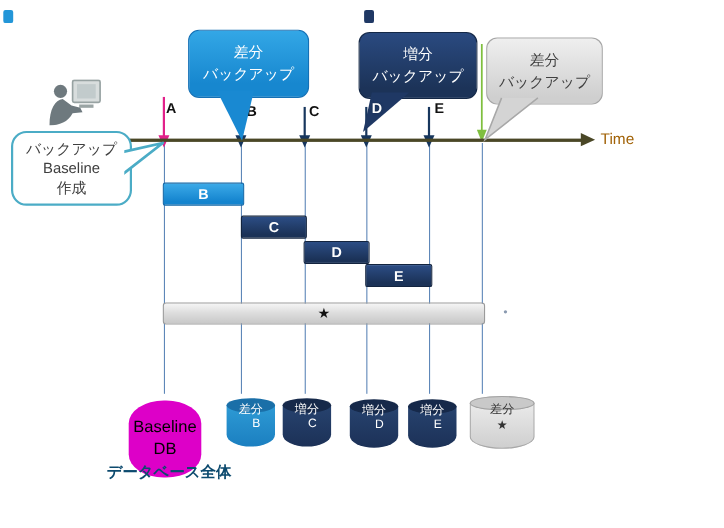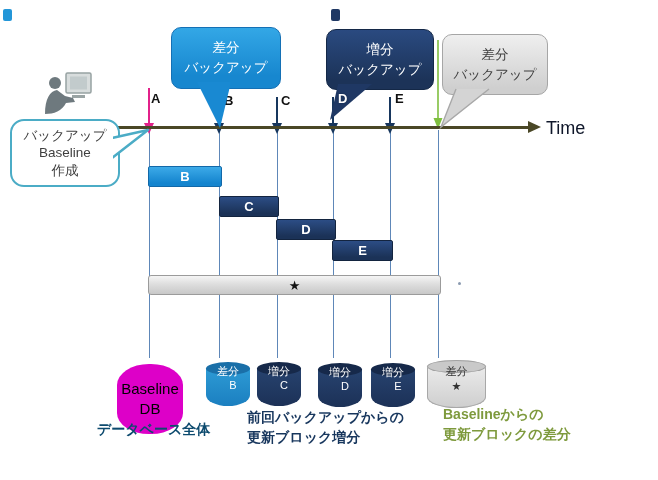--- a/index.html
+++ b/index.html
@@ -27,21 +27,21 @@
     background:linear-gradient(180deg,#33A7E6 0%,#1787CF 80%);border:1px solid #1470B5;}
   .callout.navy{left:326px;top:29px;width:106px;height:59px;color:#fff;
     background:linear-gradient(180deg,#2A4A80 0%,#1C3358 85%);border:1px solid #142847;}
   .callout.gray{left:442px;top:34px;width:104px;height:59px;color:#404040;
     background:linear-gradient(180deg,#EFEFEF 0%,#CFCFCF 90%);border:1px solid #A6A6A6;}
   .tail{position:absolute;z-index:5;}
   
   .timeline-line{position:absolute;left:118px;top:126px;width:412px;height:3px;background:#4A4726;z-index:3;}
   .timeline-arrow{position:absolute;left:528px;top:121px;width:0;height:0;z-index:3;
     border-left:13px solid #4A4726;border-top:6.5px solid transparent;border-bottom:6.5px solid transparent;}
-  .time-label{position:absolute;left:546px;top:118px;font-size:18px;color:#0f172a;z-index:3;}
+  .time-label{position:absolute;left:546px;top:118px;font-size:14px;color:#a16207;z-index:3;}
   .tick-letter{position:absolute;font-size:13px;font-weight:bold;color:#111;z-index:4;}
   .tick-letter.on-tail{color:#fff;z-index:6;text-shadow:0 0 2px #142847;}
   
   .vline{position:absolute;top:130px;width:1px;height:228px;background:#5E87B8;z-index:1;}
   
   .bar{
     position:absolute;height:19px;border-radius:2px;z-index:4;
     display:flex;align-items:center;justify-content:center;
     color:#fff;font-size:13px;font-weight:bold;
   }
@@ -224,22 +224,14 @@
   <div class="cyl gray" style="left:427px;top:360px;width:59px;height:48px;">
     <div class="body"></div>
     <div class="cap"></div>
     <span class="t1" style="top:4px;">差分</span>
     <span class="t2" style="top:20px;left:0;">★</span>
   </div>
 
   <div class="caption steel" style="left:97px;top:419px;">
     <div>データベース全体</div>
   </div>
-  <div class="caption navy" style="left:247px;top:407px;">
-    <div>前回バックアップからの</div>
-    <div>更新ブロック増分</div>
-  </div>
-  <div class="caption olive" style="left:443px;top:404px;">
-    <div>Baselineからの</div>
-    <div>更新ブロックの差分</div>
-  </div>
 
 </div>
 
 </body></html>

